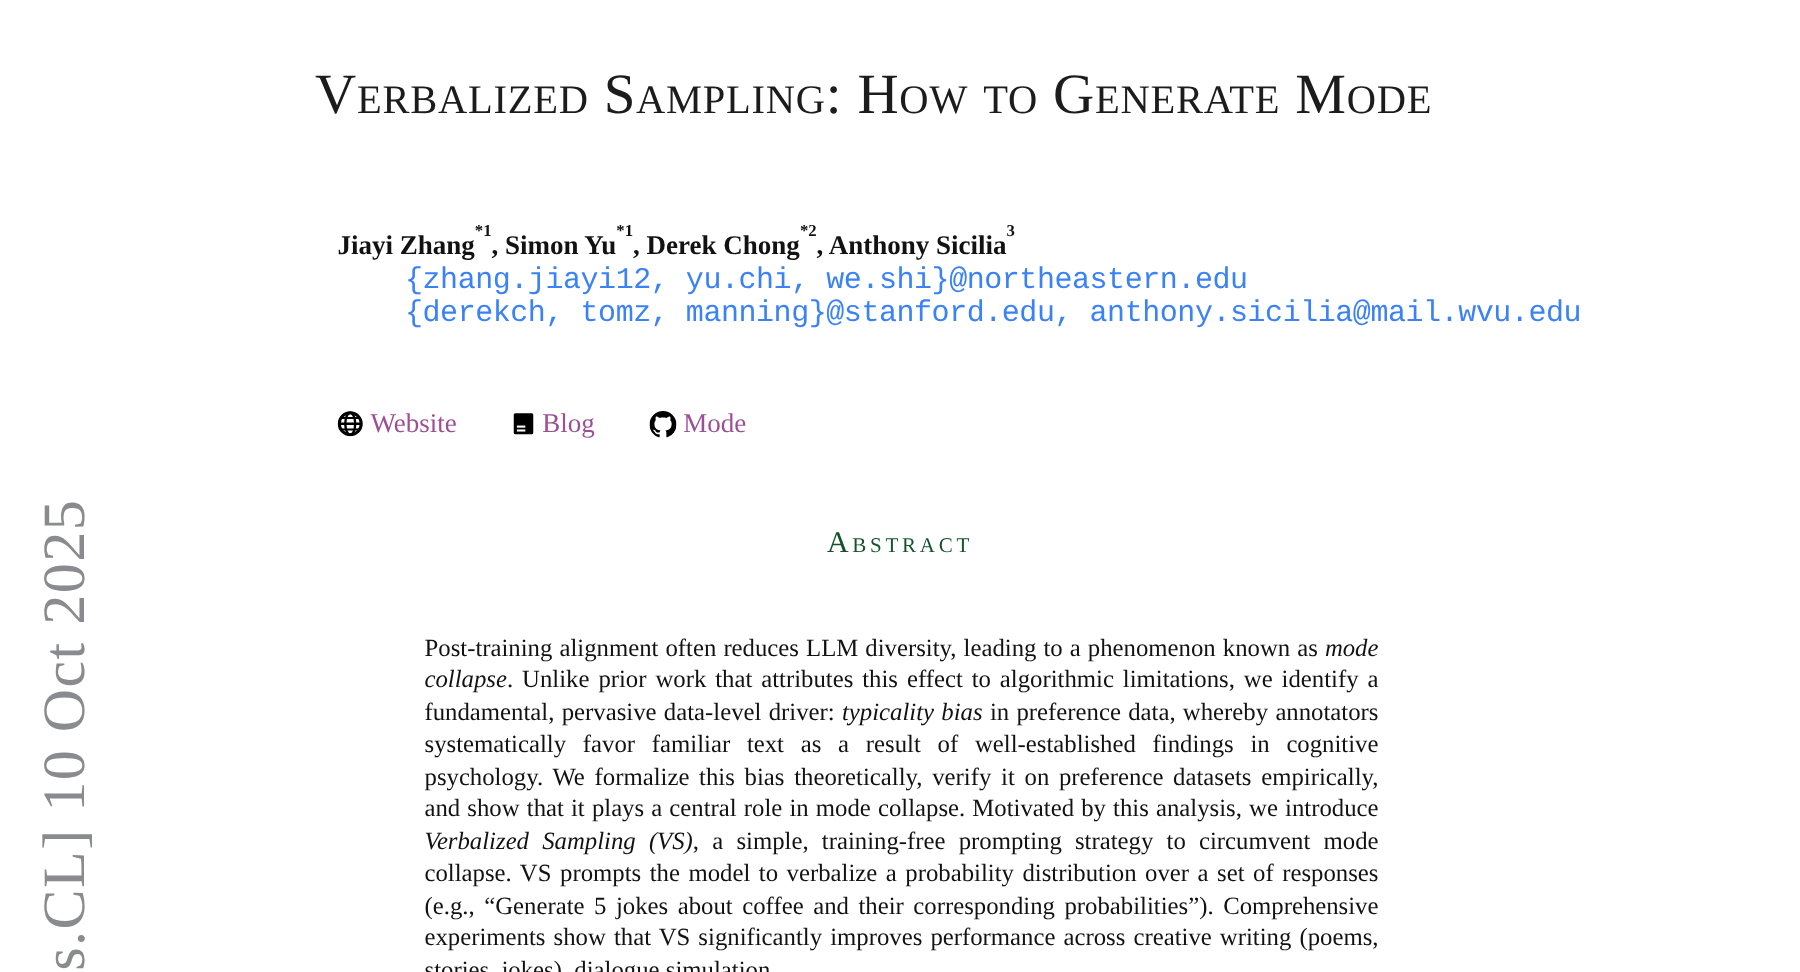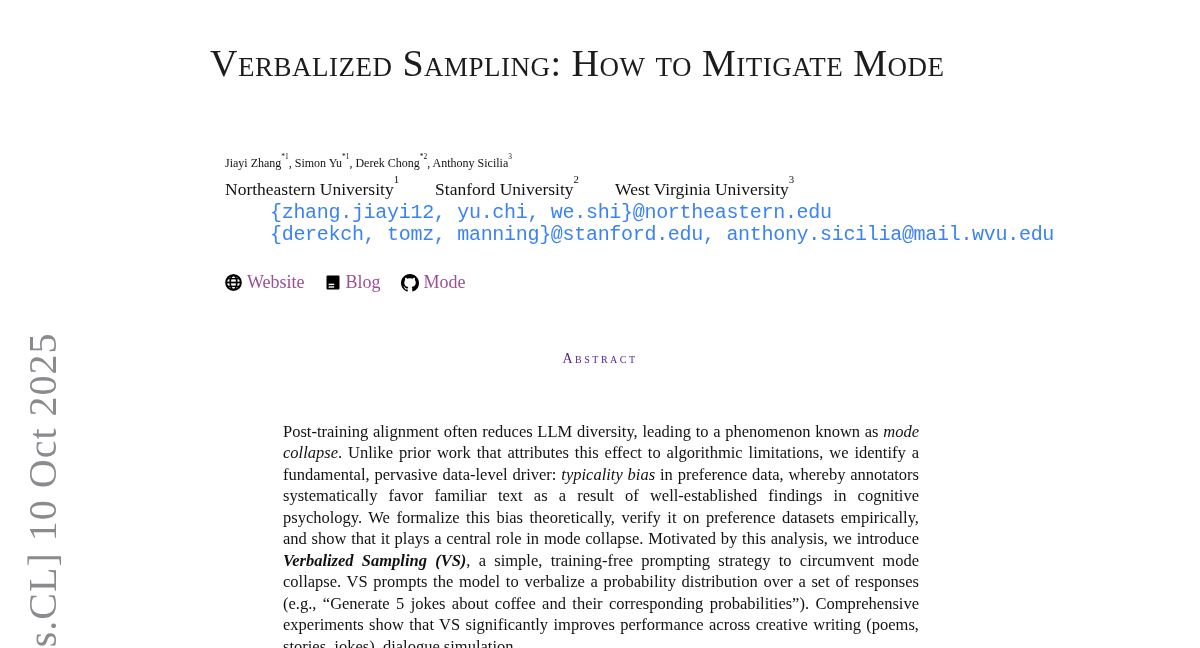--- a/index.html
+++ b/index.html
@@ -44,90 +44,89 @@
     letter-spacing:0.5px;
     color:#1c1c1c;
   }
   .title .tl{display:block;}
   .authors{
     position:absolute;
     left:225px;
     top:150px;
     color:#121212;
   }
-  .author-line{font-size:12px;font-weight:normal;line-height:27px;}
+  .author-line{font-size:18px;font-weight:bold;line-height:27px;}
   .affil-line{font-size:17.5px;line-height:25px;}
   .affil-item{margin-right:36px;}
   .affil-item:last-child{margin-right:0;}
   sup{font-size:62%;position:relative;top:-0.45em;line-height:0;}
   .email-line{
     font-family:"Liberation Mono", monospace;
     font-size:20px;
     letter-spacing:-0.3px;
     line-height:21.5px;
     color:#3b82f6;
     margin-left:45px;
   }
   .links-row{
     position:absolute;
     left:225px;
     top:272px;
     display:flex;
-    gap:20px;
+    gap:36px;
     align-items:center;
     font-size:18px;
     font-family:Liberation Serif, serif;
   }
   .link{
     display:flex;
     align-items:center;
     gap:5px;
     color:var(--link);
     cursor:pointer;
     text-decoration:none;
   }
   .link svg{display:block;}
   .abs-heading{
     position:absolute;
     left:210px;
     top:351px;
     width:780px;
     text-align:center;
-    font-size:14px;
+    font-size:20px;
     font-variant:small-caps;
     letter-spacing:2.5px;
-    color:#4c1d95;
+    color:#14532d;
   }
   .abstract{
     position:absolute;
     left:283px;
     top:404px;
     width:636px;
     font-size:16.5px;
     line-height:21.55px;
     text-align:justify;
     color:#121212;
   }
   .seg-i{font-style:italic;}
-  .seg-bi{font-style:italic;font-weight:bold;}
+  .seg-bi{font-style:italic;font-weight:normal;}
 </style>
 </head>
 <body>
 
 <div class="page">
 
   <div class="watermark">cs.CL] 10 Oct 2025</div>
 
   <h1 class="title">
-      <span class="tl">Verbalized Sampling: How to Mitigate Mode</span>
+      <span class="tl">Verbalized Sampling: How to Generate Mode</span>
     </h1>
 
   <div class="authors">
     <div class="author-line"><span><span>Jiayi Zhang</span><sup>*1</sup><span>, </span></span><span><span>Simon Yu</span><sup>*1</sup><span>, </span></span><span><span>Derek Chong</span><sup>*2</sup><span>, </span></span><span><span>Anthony Sicilia</span><sup>3</sup></span></div>
-    <div class="affil-line"><span class="affil-item"><span>Northeastern University</span><sup>1</sup></span><span class="affil-item"><span>Stanford University</span><sup>2</sup></span><span class="affil-item"><span>West Virginia University</span><sup>3</sup></span></div>
     <div class="email-line">{zhang.jiayi12, yu.chi, we.shi}@northeastern.edu</div>
     <div class="email-line">{derekch, tomz, manning}@stanford.edu, anthony.sicilia@mail.wvu.edu</div>
   </div>
 
   <div class="links-row">
     <span class="link">
       <span>
           <svg width="17" height="17" viewBox="0 0 16 16">
             <circle cx="8" cy="8" r="6.9" fill="none" stroke="#000" stroke-width="1.9"></circle>
             <ellipse cx="8" cy="8" rx="3.1" ry="6.9" fill="none" stroke="#000" stroke-width="1.5"></ellipse>

